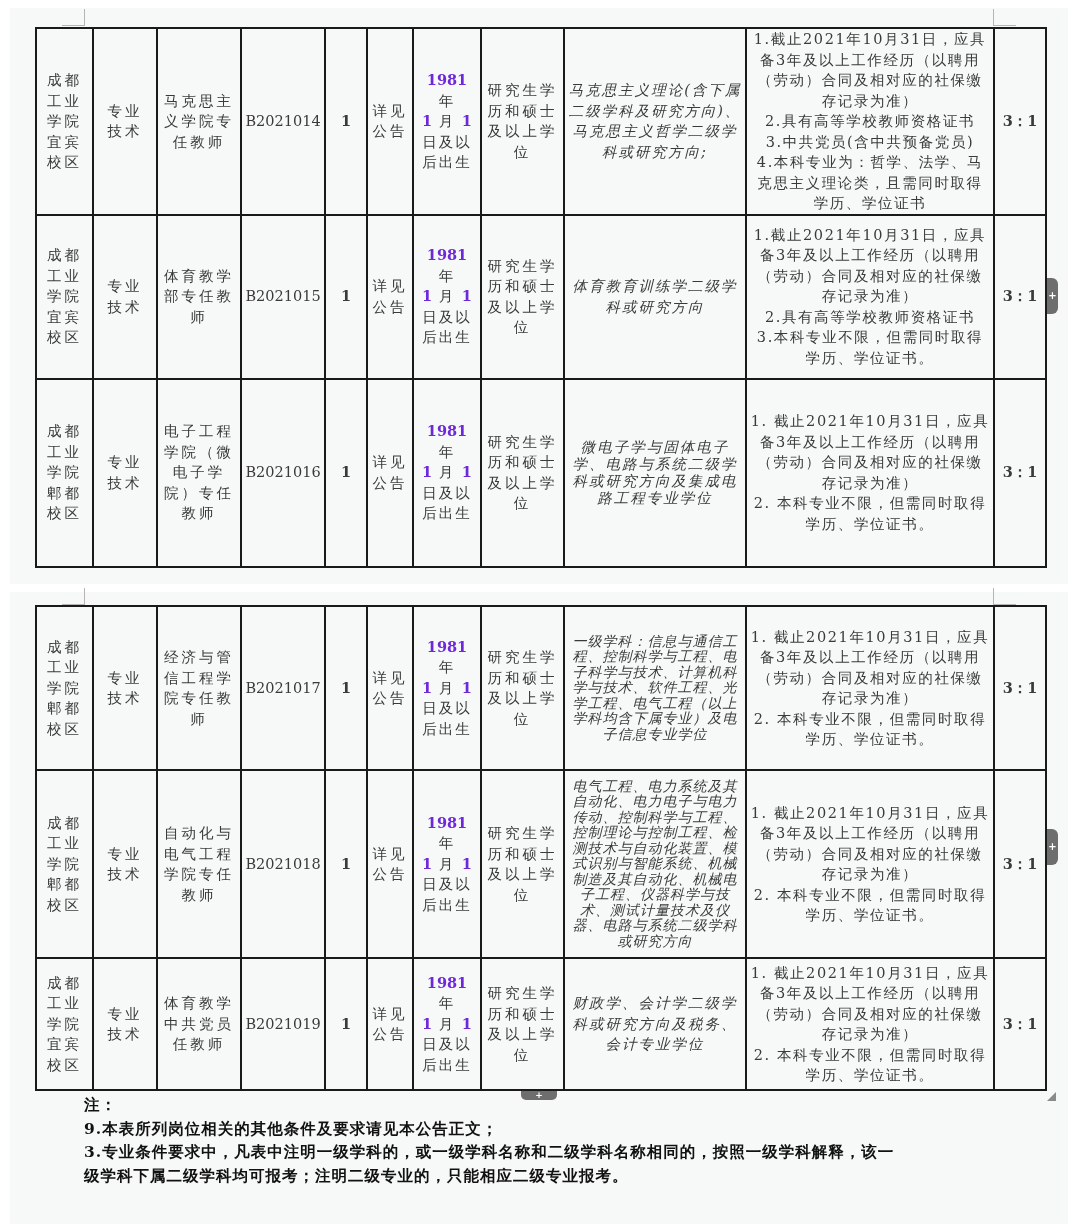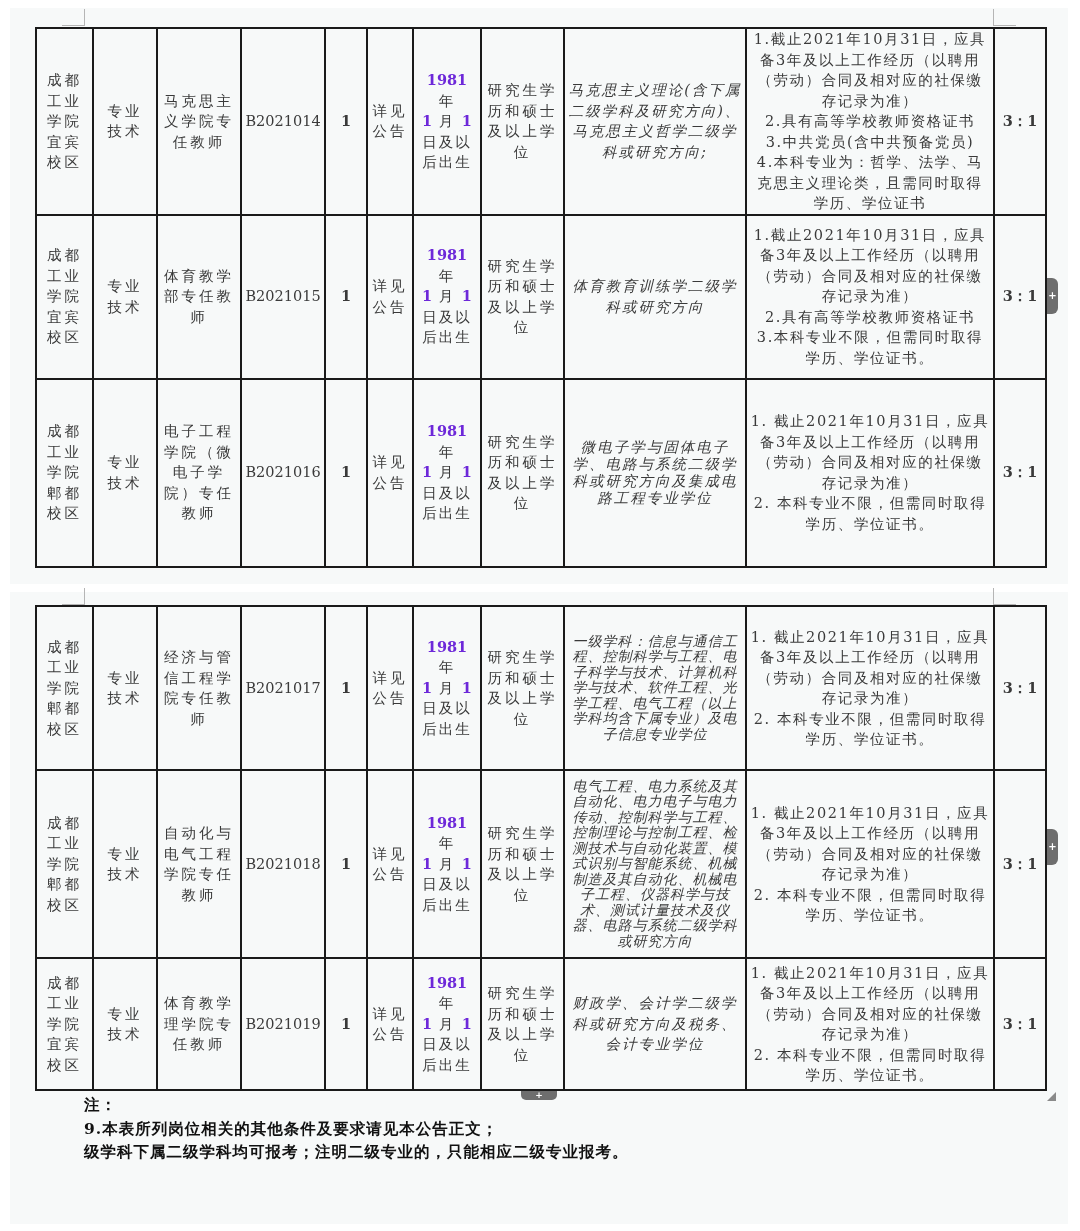--- a/index.html
+++ b/index.html
@@ -330,21 +330,21 @@
           <span class="line">学院</span>
           <span class="line">宜宾</span>
           <span class="line">校区</span>
     </td>
     <td class="cat">
       <span class="line">专业</span>
           <span class="line">技术</span>
     </td>
     <td class="dept">
       <span class="line">体育教学</span>
-          <span class="line">理学院专</span>
+          <span class="line">中共党员</span>
           <span class="line">任教师</span>
     </td>
     <td class="code">B2021019</td>
     <td class="num">1</td>
     <td class="detail">
       <span class="line">详见</span>
           <span class="line">公告</span>
     </td>
     <td class="birth">
       <span class="line"><b>1981</b> <span>年</span></span>
@@ -369,14 +369,15 @@
   </table>
 
 <div class="side-handle" style="left:1047px; top:278px;">+</div>
 <div class="side-handle" style="left:1047px; top:829px;">+</div>
 <div class="bottom-handle" style="left:521px; top:1091px;">+</div>
 <div class="resize-handle" style="left:1047px; top:1092px;"></div>
 
 <div class="notes">
   <div>注：</div>
   <div>9.本表所列岗位相关的其他条件及要求请见本公告正文；</div>
+  <div>3.专业条件要求中，凡表中注明一级学科的，或一级学科名称和二级学科名称相同的，按照一级学科解释，该一</div>
   <div>级学科下属二级学科均可报考；注明二级专业的，只能相应二级专业报考。</div>
 </div>
 
 </body></html>

